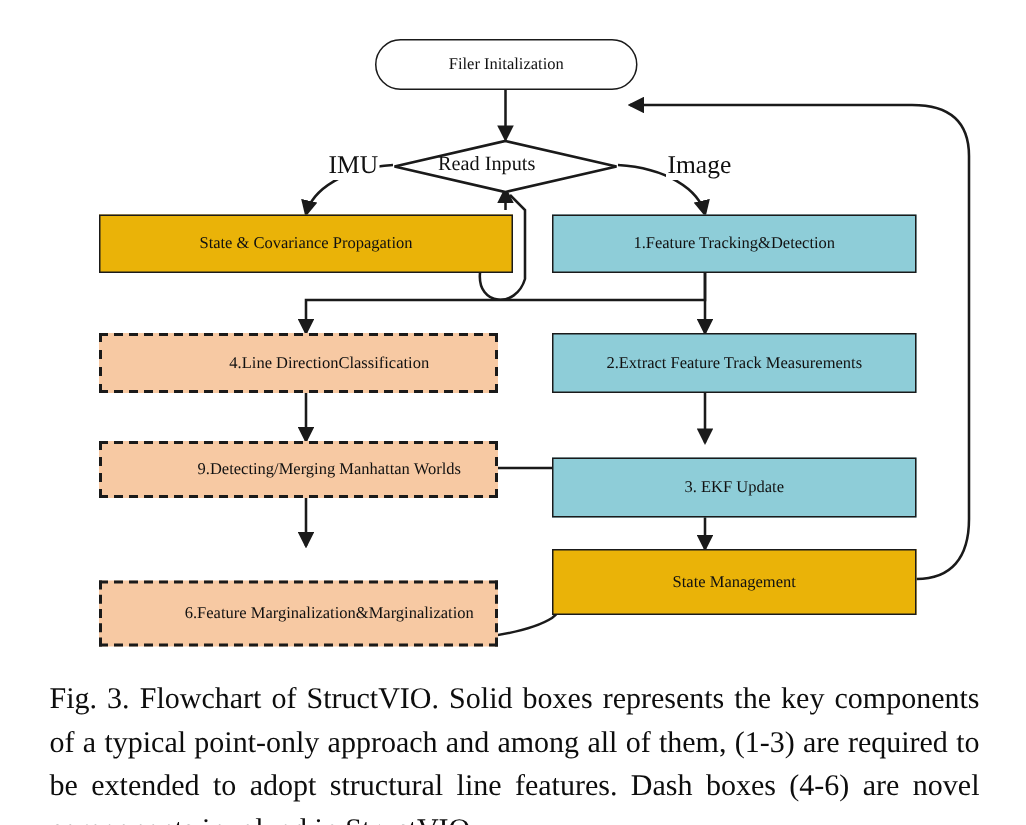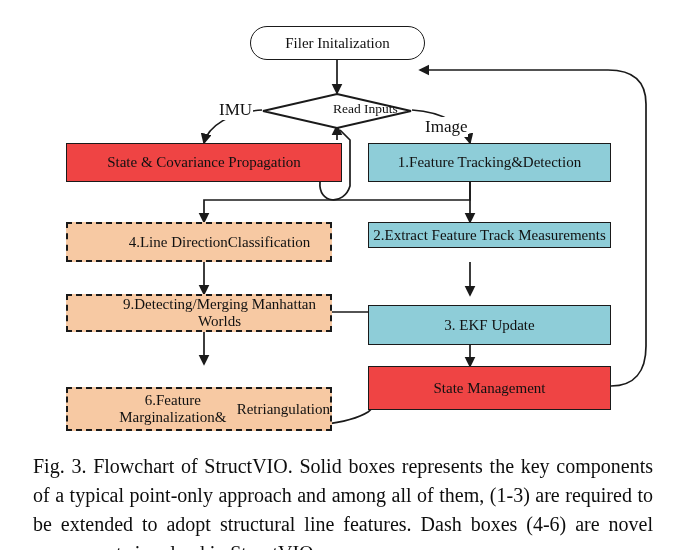--- a/index.html
+++ b/index.html
@@ -30,26 +30,26 @@
     height: 440px;
   }
   .node {
     position: absolute;
     box-sizing: border-box;
     display: flex;
     align-items: center;
     justify-content: center;
     text-align: center;
     line-height: 1.12;
-    font-size: 15px;
+    font-size: 11px;
     color: #111111;
     z-index: 3;
   }
   .node-solid {
-    background: #ef4444;
+    background: #eab308;
     border: 1.6px solid #1a1a1a;
   }
   .node-cyan {
     background: #8ecdd8;
     border: 1.6px solid #1a1a1a;
   }
   .node-dashed {
     background: #f7c9a3;
     border: 2.2px dashed #1a1a1a;
     padding-left: 41px;
@@ -129,47 +129,47 @@
     </g>
   </svg>
 
   <div class="node node-terminal" style="left:250px; top:26px; width:175px; height:34px;">
     <span>Filer Initalization</span>
   </div>
 
   <svg style="position:absolute; left:262px; top:93px; width:150px; height:36px; z-index:2;" viewBox="0 0 150 36">
     <polygon points="75,1 149,18 75,35 1,18" fill="#ffffff" stroke="#1a1a1a" stroke-width="1.8"></polygon>
   </svg>
-  <div class="diamond-label" style="left:292px; top:101px;margin-left:41px;">Read Inputs</div>
+  <div class="diamond-label" style="left:292px; top:101px;">Read Inputs</div>
 
   <div class="edge-label" style="left:218px; top:100px;">IMU</div>
-  <div class="edge-label" style="left:424px; top:100px;margin-top:17px;">Image</div>
+  <div class="edge-label" style="left:444px; top:100px;">Image</div>
 
   <div class="node node-solid" style="left:66px; top:143px; width:276px; height:39px;">
     <span>State &amp; Covariance Propagation</span>
   </div>
 
   <div class="node node-dashed" style="left:66px; top:222px; width:266px; height:40px;">
     <span>4.Line DirectionClassification</span>
   </div>
 
   <div class="node node-dashed" style="left:66px; top:294px; width:266px; height:38px;">
     <span>9.Detecting/Merging Manhattan Worlds</span>
   </div>
 
   <div class="node node-dashed" style="left:66px; top:364px; width:266px; height:44px; flex-direction:row;margin-top:23px;">
     <span>6.Feature Marginalization&amp;</span>
-    <span>Retriangulation</span>
+    <span>Marginalization</span>
   </div>
 
   <div class="node node-cyan" style="left:368px; top:143px; width:243px; height:39px;">
     <span>1.Feature Tracking&amp;Detection</span>
   </div>
 
-  <div class="node node-cyan" style="left:368px; top:222px; width:243px; height:26px;">
+  <div class="node node-cyan" style="left:368px; top:222px; width:243px; height:40px;">
     <span>2.Extract Feature Track Measurements</span>
   </div>
 
   <div class="node node-cyan" style="left:368px; top:305px; width:243px; height:40px;">
     <span>3. EKF Update</span>
   </div>
 
   <div class="node node-solid" style="left:368px; top:366px; width:243px; height:44px;">
     <span>State Management</span>
   </div>

